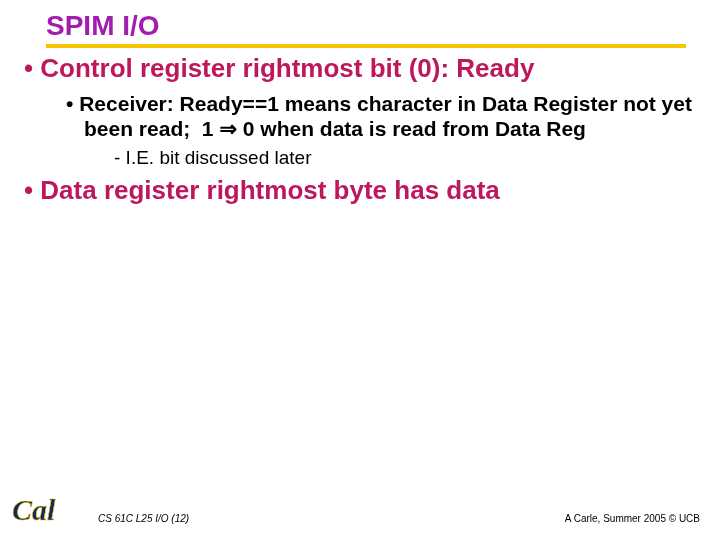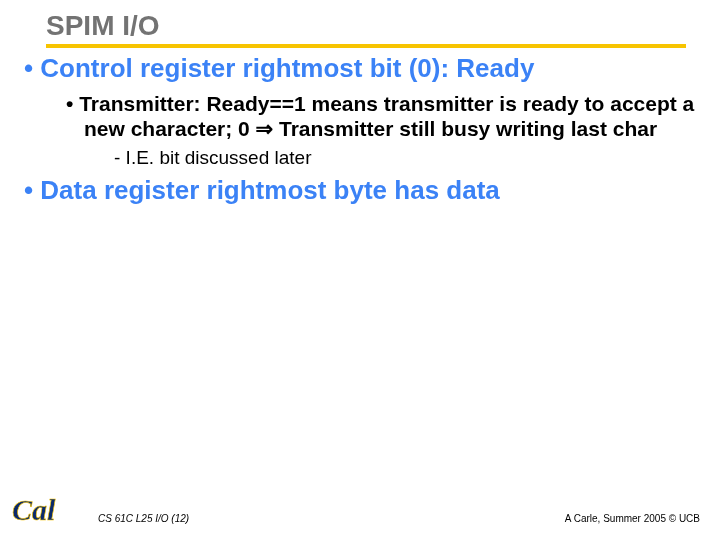--- a/index.html
+++ b/index.html
@@ -9,34 +9,34 @@
     background: #fff;
     position: relative;
   }
   .slide {
     width: 720px;
     height: 540px;
     padding: 10px 24px 0 24px;
     position: relative;
   }
   .title {
-    color: #737373;
+    color: #a21caf;
     font-weight: bold;
     font-size: 28px;
     margin-left: 22px;
     margin-bottom: 2px;
   }
   .title-underline {
     height: 4px;
     background: #f7c400;
     margin: 0 0 6px 22px;
     width: 640px;
   }
   .lvl1 {
-    color: #3b82f6;
+    color: #be185d;
     font-weight: bold;
     font-size: 26px;
     margin: 6px 0 4px 0;
     line-height: 1.15;
     padding-left: 18px;
     text-indent: -18px;
   }
   .lvl1::before { content: "• "; }
   .lvl2 {
     color: #000;
@@ -83,22 +83,22 @@
 </style>
 </head>
 <body>
 
 <div class="slide">
   <div class="title">SPIM I/O</div>
   <div class="title-underline"></div>
 
   <div class="lvl1">Control register rightmost bit (0): Ready</div>
 
+  <div class="lvl2">Receiver: Ready==1 means character in Data Register not yet been read;&nbsp; 1 ⇒ 0 when data is read from Data Reg</div>
 
-  <div class="lvl2">Transmitter: Ready==1 means transmitter is ready to accept a new character; 0 ⇒ Transmitter still busy writing last char</div>
 
   <div class="lvl3">I.E. bit discussed later</div>
 
   <div class="lvl1">Data register rightmost byte has data</div>
 
 
 
   <svg class="cal-logo" viewBox="0 0 60 42">
     <text x="2" y="30" font-family="Georgia, 'Times New Roman', serif" font-style="italic" font-weight="bold" font-size="30" fill="#0b2a6b" stroke="#f7c400" stroke-width="0.6">Cal</text>
   </svg>

